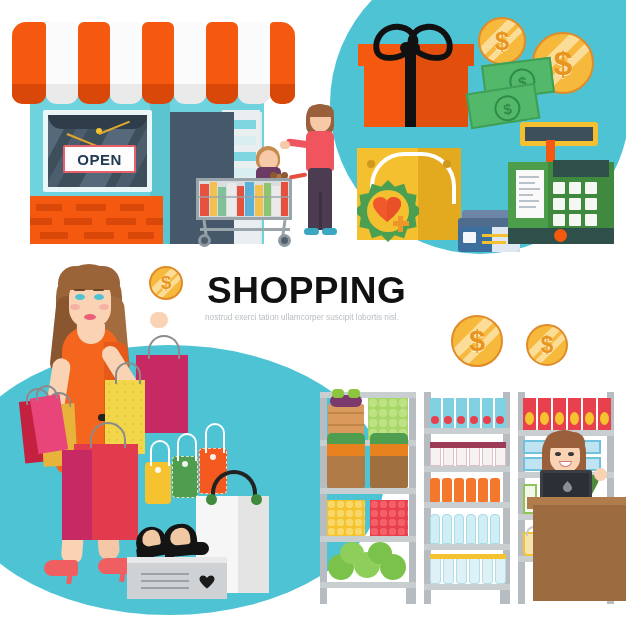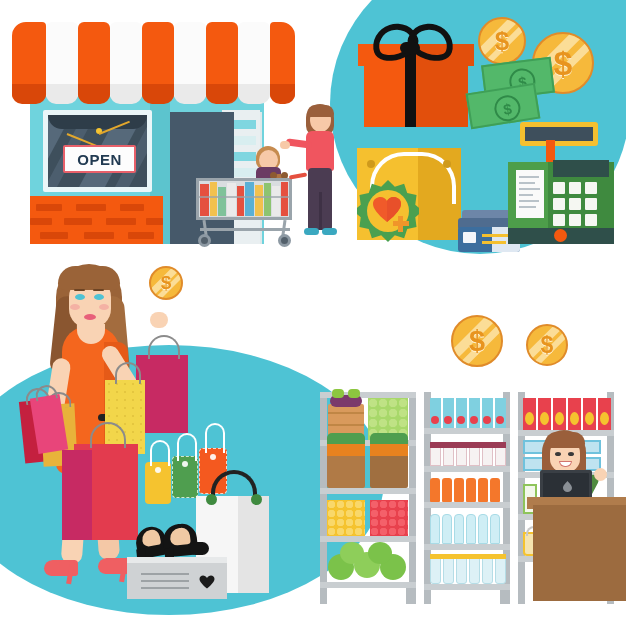--- a/index.html
+++ b/index.html
@@ -289,21 +289,23 @@
         <i style="top:12px;width:16px;"></i>
         <i style="top:18px;width:21px;"></i>
       <i style="top:24px;width:14px;"></i>
         <i style="top:30px;width:20px;"></i>
         <i style="top:36px;width:17px;"></i>
     </div>
     <div class="abs reg-dark"></div>
     <div class="abs" style="left:554px;top:229px;width:13px;height:13px;border-radius:50%;background:#f4590f;"></div>
   </div>
 
+  <div class="abs title">SHOPPING</div>
   <div class="abs body-copy">
+    <span class="last">nostrud exerci tation ullamcorper suscipit lobortis nisl.</span>
   </div>
 
   <div class="abs coin" style="left:149px;top:266px;width:34px;height:34px;">
     <div class="gl" style="left:-10px;top:6px;width:52px;height:7px;"></div>
     <div class="gl" style="left:-10px;top:19px;width:52px;height:5px;"></div>
     <div class="ds" style="font-size:19px;">$</div>
   </div>
   <div class="abs coin" style="left:451px;top:315px;width:52px;height:52px;">
     <div class="gl" style="left:-14px;top:9px;width:78px;height:10px;"></div>
     <div class="gl" style="left:-14px;top:29px;width:78px;height:7px;"></div>

